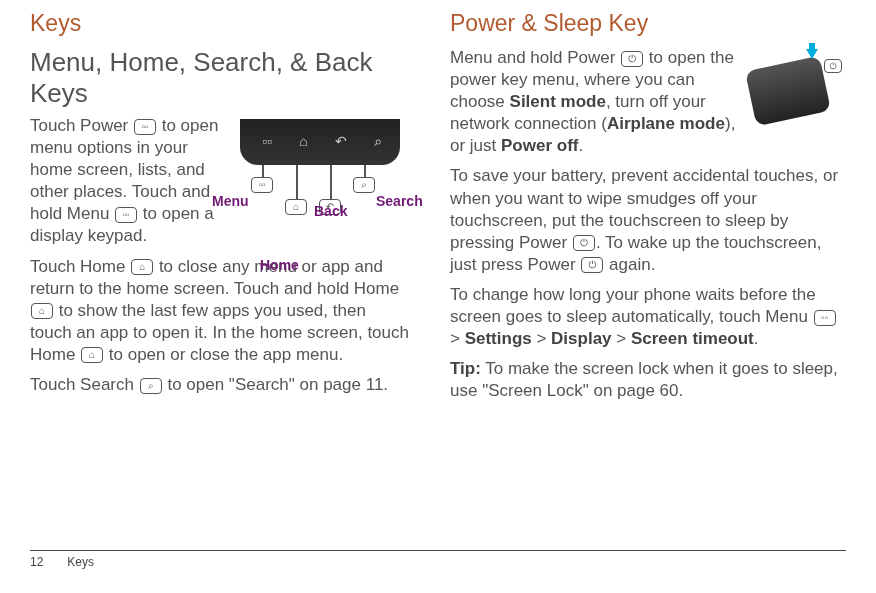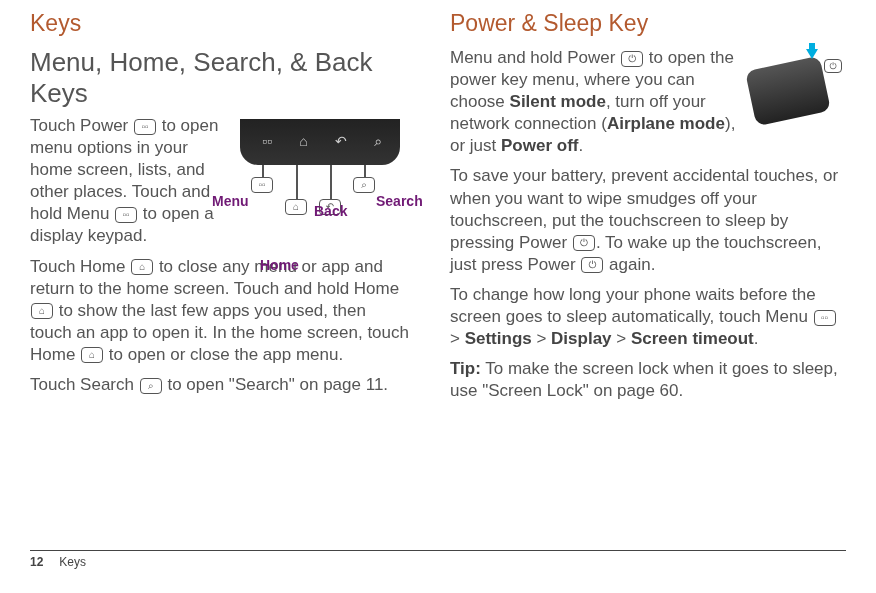--- a/index.html
+++ b/index.html
@@ -19,21 +19,21 @@
   .callouts { position:absolute; top:50px; left:0; width:180px; height:60px; }
   .cal-box { position:absolute; width:22px; height:16px; border:1.5px solid #555; border-radius:4px; background:#fff; text-align:center; line-height:14px; font-size:10px; color:#555; }
   .cal-line { position:absolute; width:1.5px; background:#555; }
   .cal-label { position:absolute; font-size:14px; font-weight:700; color:#701a75; white-space:nowrap; }
   .phone-device { float:right; width:90px; height:80px; position:relative; margin:4px 0 4px 10px; }
   .device-body { position:absolute; top:12px; left:0; width:76px; height:56px; background:linear-gradient(#555,#222); border-radius:10px; transform:rotate(-12deg); }
   .device-lens { position:absolute; top:8px; right:-2px; width:18px; height:14px; border:1.5px solid #555; border-radius:4px; background:#fff; text-align:center; line-height:12px; font-size:9px; color:#555; }
   .device-arrow { position:absolute; top:-2px; right:22px; width:0; height:0; border-left:6px solid transparent; border-right:6px solid transparent; border-top:10px solid #00aee0; }
   .device-arrow::before { content:""; position:absolute; top:-16px; left:-3px; width:6px; height:8px; background:#00aee0; }
   .footer { position:absolute; left:30px; bottom:24px; width:816px; border-top:1.5px solid #444; padding-top:4px; font-size:12px; color:#444; }
-  .footer .pn { font-weight:700; margin-right:16px; }
+  .footer .pn { font-weight:400; margin-right:24px; }
   .clear { clear:both; }
 </style>
 </head>
 <body>
 
 <div class="page">
   <div class="col col-left">
     <div class="h1">Keys</div>
     <div class="h2">Menu, Home, Search, &amp; Back Keys</div>
 

